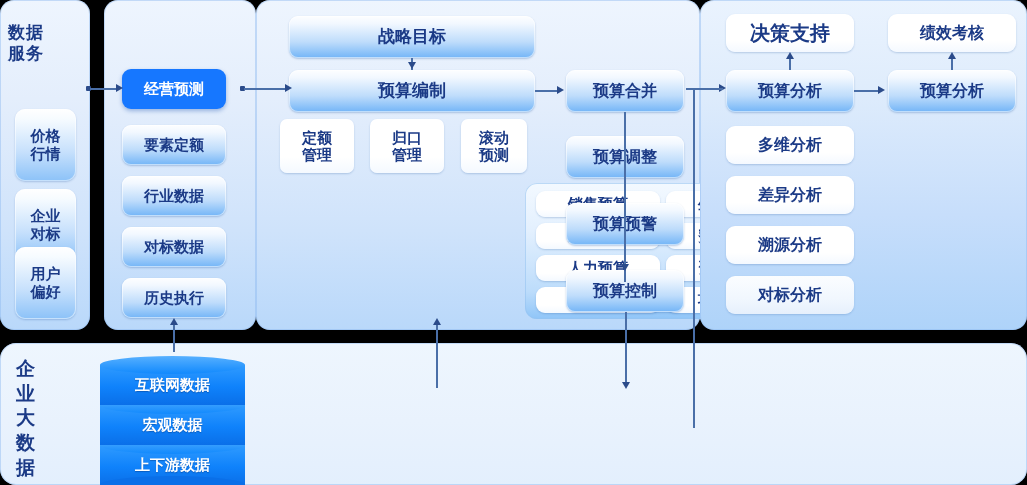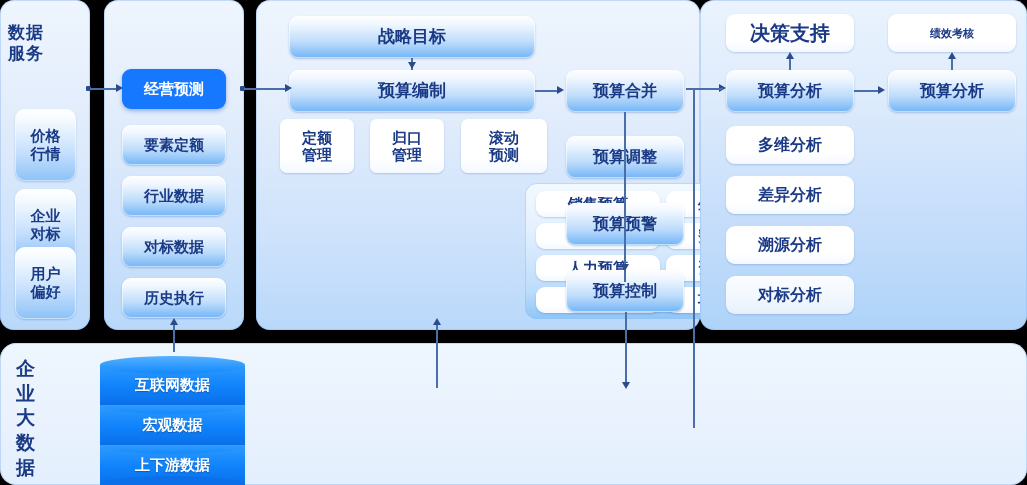--- a/index.html
+++ b/index.html
@@ -7,21 +7,21 @@
   body{width:1027px;height:485px;position:relative;overflow:hidden;
        font-family:"Liberation Sans","DejaVu Sans",sans-serif;
        color:#17307a;}
   .root{position:absolute;inset:0;}
 
   
   .panel{position:absolute;border-radius:14px;
          background:linear-gradient(180deg,#eef5fe 0%,#e4eefc 30%,#cfe3fb 70%,#b9d8fa 100%);
          box-shadow:0 0 0 1px rgba(140,185,240,.45) inset;}
   #panel-services{left:0;top:0;width:90px;height:330px;}
-  #panel-data{left:104px;top:0;width:140px;height:330px;}
+  #panel-data{left:104px;top:0;width:140px;height:330px;padding-left:12px;}
   #panel-budget{left:256px;top:0;width:444px;height:330px;}
   #panel-analysis{left:700px;top:0;width:327px;height:330px;
     background:linear-gradient(180deg,#eaf3fe 0%,#e0edfc 25%,#c7deFB 65%,#aed3f9 100%);}
   #panel-bigdata{left:0;top:343px;width:1027px;height:142px;border-radius:16px;
     background:linear-gradient(180deg,#eef6fe 0%,#e9f2fd 55%,#e3effd 100%);}
 
   
   .vlabel{position:absolute;text-align:left;font-weight:700;color:#1b3a86;
           letter-spacing:1px;line-height:1.25;}
   #label-services{left:8px;top:22px;width:74px;font-size:17px;}
@@ -129,21 +129,21 @@
     <div class="node grad" style="left:33px;top:70px;width:246px;height:42px;font-size:17px">
       <span>预算编制</span>
     </div>
 
     <div class="node white sq" style="left:24px;top:119px;width:74px;height:54px">
       <span>定额<br>管理</span>
     </div>
     <div class="node white sq" style="left:114px;top:119px;width:74px;height:54px">
       <span>归口<br>管理</span>
     </div>
-    <div class="node white sq" style="left:205px;top:119px;width:86px;height:54px">
+    <div class="node white sq" style="left:205px;top:119px;width:66px;height:54px">
       <span>滚动<br>预测</span>
     </div>
 
     <div id="budget-group">
       <div class="node white" style="left:11px;top:8px;width:124px;height:26px">
         <span>销售预算</span>
         </div>
       <div class="node white" style="left:141px;top:8px;width:124px;height:26px">
         <span>生产预算</span>
         </div>
@@ -190,21 +190,21 @@
     <div class="arrow ar-r" style="left:301px;top:86px"></div>
 
     <div class="ln lnv" style="left:368px;top:112px;height:170px"></div>
     <div class="arrow ar-d" style="left:365px;top:264px"></div>
   </div>
 
   <div class="panel" id="panel-analysis">
     <div class="node white" style="left:26px;top:14px;width:128px;height:38px;font-size:20px">
       <span>决策支持</span>
     </div>
-    <div class="node white" style="left:188px;top:14px;width:128px;height:38px;font-size:11px">
+    <div class="node white" style="left:188px;top:14px;width:128px;height:38px;font-size:16px">
       <span>绩效考核</span>
     </div>
 
     <div class="node grad" style="left:26px;top:70px;width:128px;height:42px;font-size:16px">
       <span>预算分析</span>
     </div>
     <div class="node grad" style="left:188px;top:70px;width:128px;height:42px;font-size:16px">
       <span>预算分析</span>
     </div>
 

